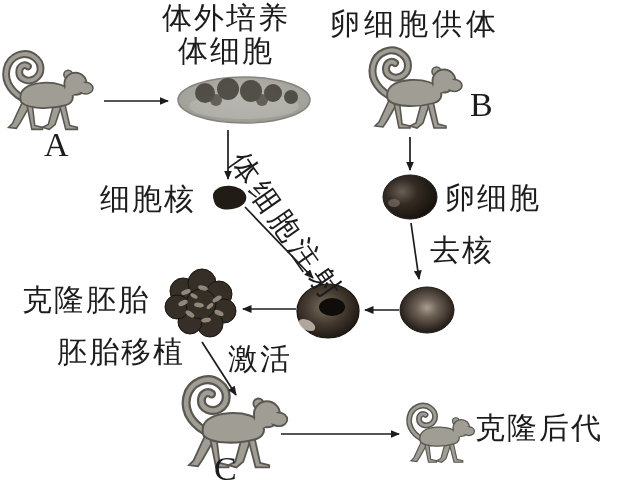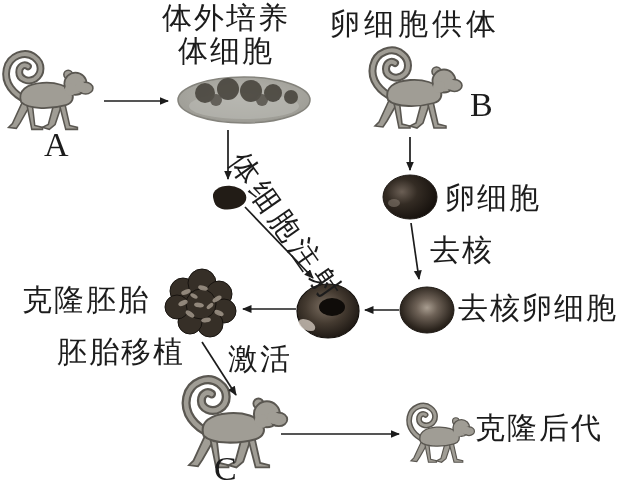--- a/index.html
+++ b/index.html
@@ -153,26 +153,26 @@
     <span class="line">体外培养</span>
     <span class="line">体细胞</span>
   </div>
 
   <div class="lbl big-letter" style="left:44px;top:126px;">A</div>
 
   <div class="lbl big-letter" style="left:470px;top:86px;">B</div>
 
   <div class="lbl big-letter" style="left:214px;top:450px;">C</div>
 
+  <div class="lbl" style="left:100px;top:182px;">细胞核</div>
 
   <div class="lbl" style="left:445px;top:181px;text-align:center;">卵细胞</div>
 
   <div class="lbl" style="left:430px;top:233px;">去核</div>
 
-  <div class="lbl" style="left:458px;top:291px;">去核卵细胞</div>
 
   <div class="lbl lbl-injection">体细胞注射</div>
 
 
   <div class="lbl" style="left:228px;top:322px;margin-top:20px;">激活</div>
 
   <div class="lbl" style="left:22px;top:283px;">克隆胚胎</div>
 
   <div class="lbl" style="left:57px;top:335px;">胚胎移植</div>
 

